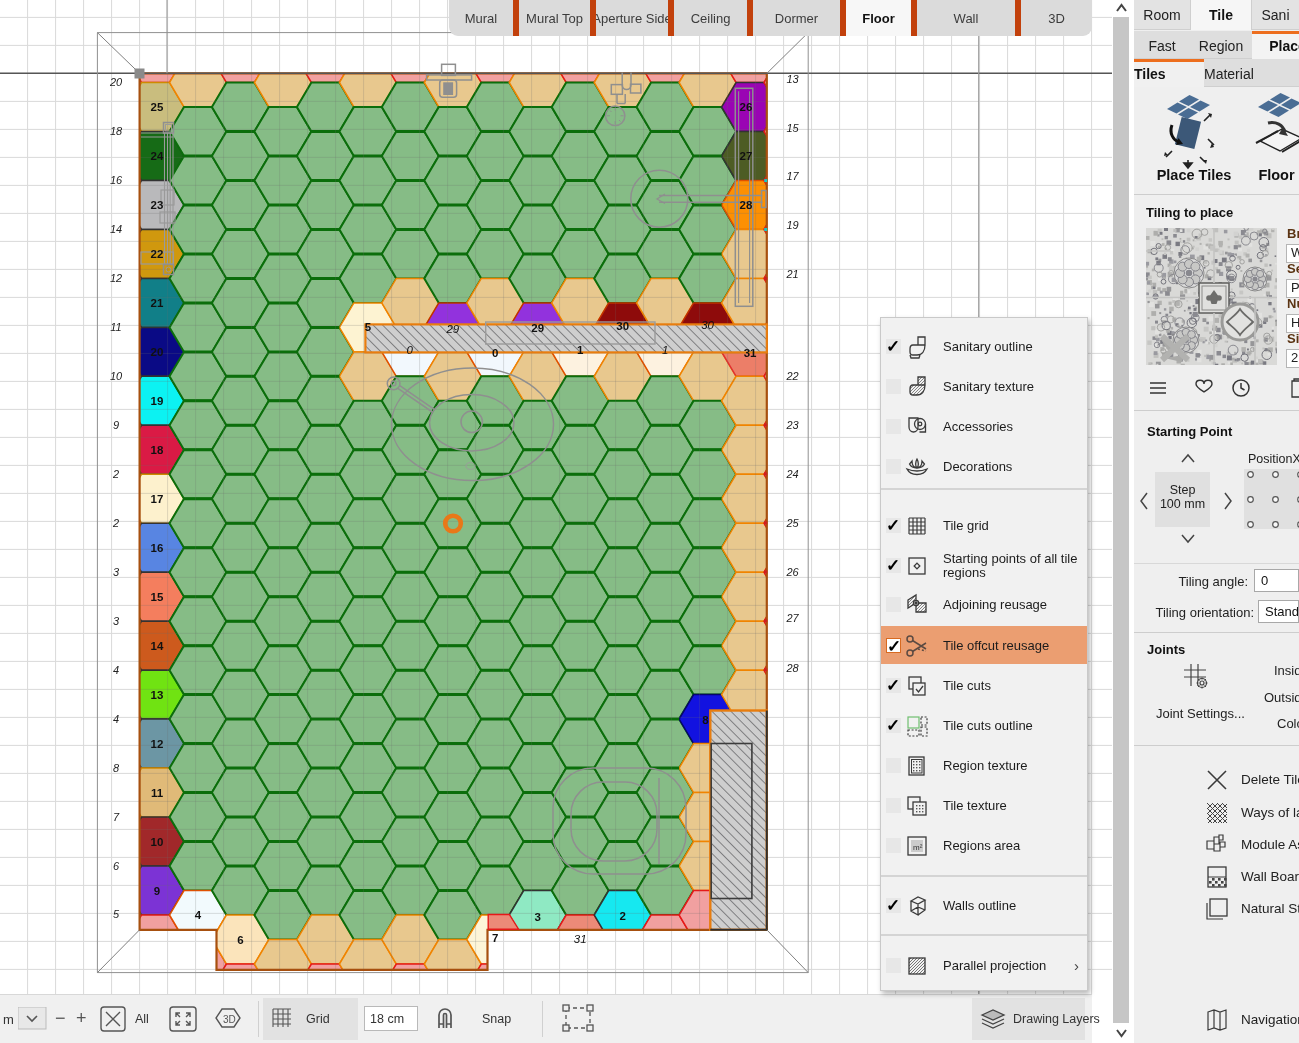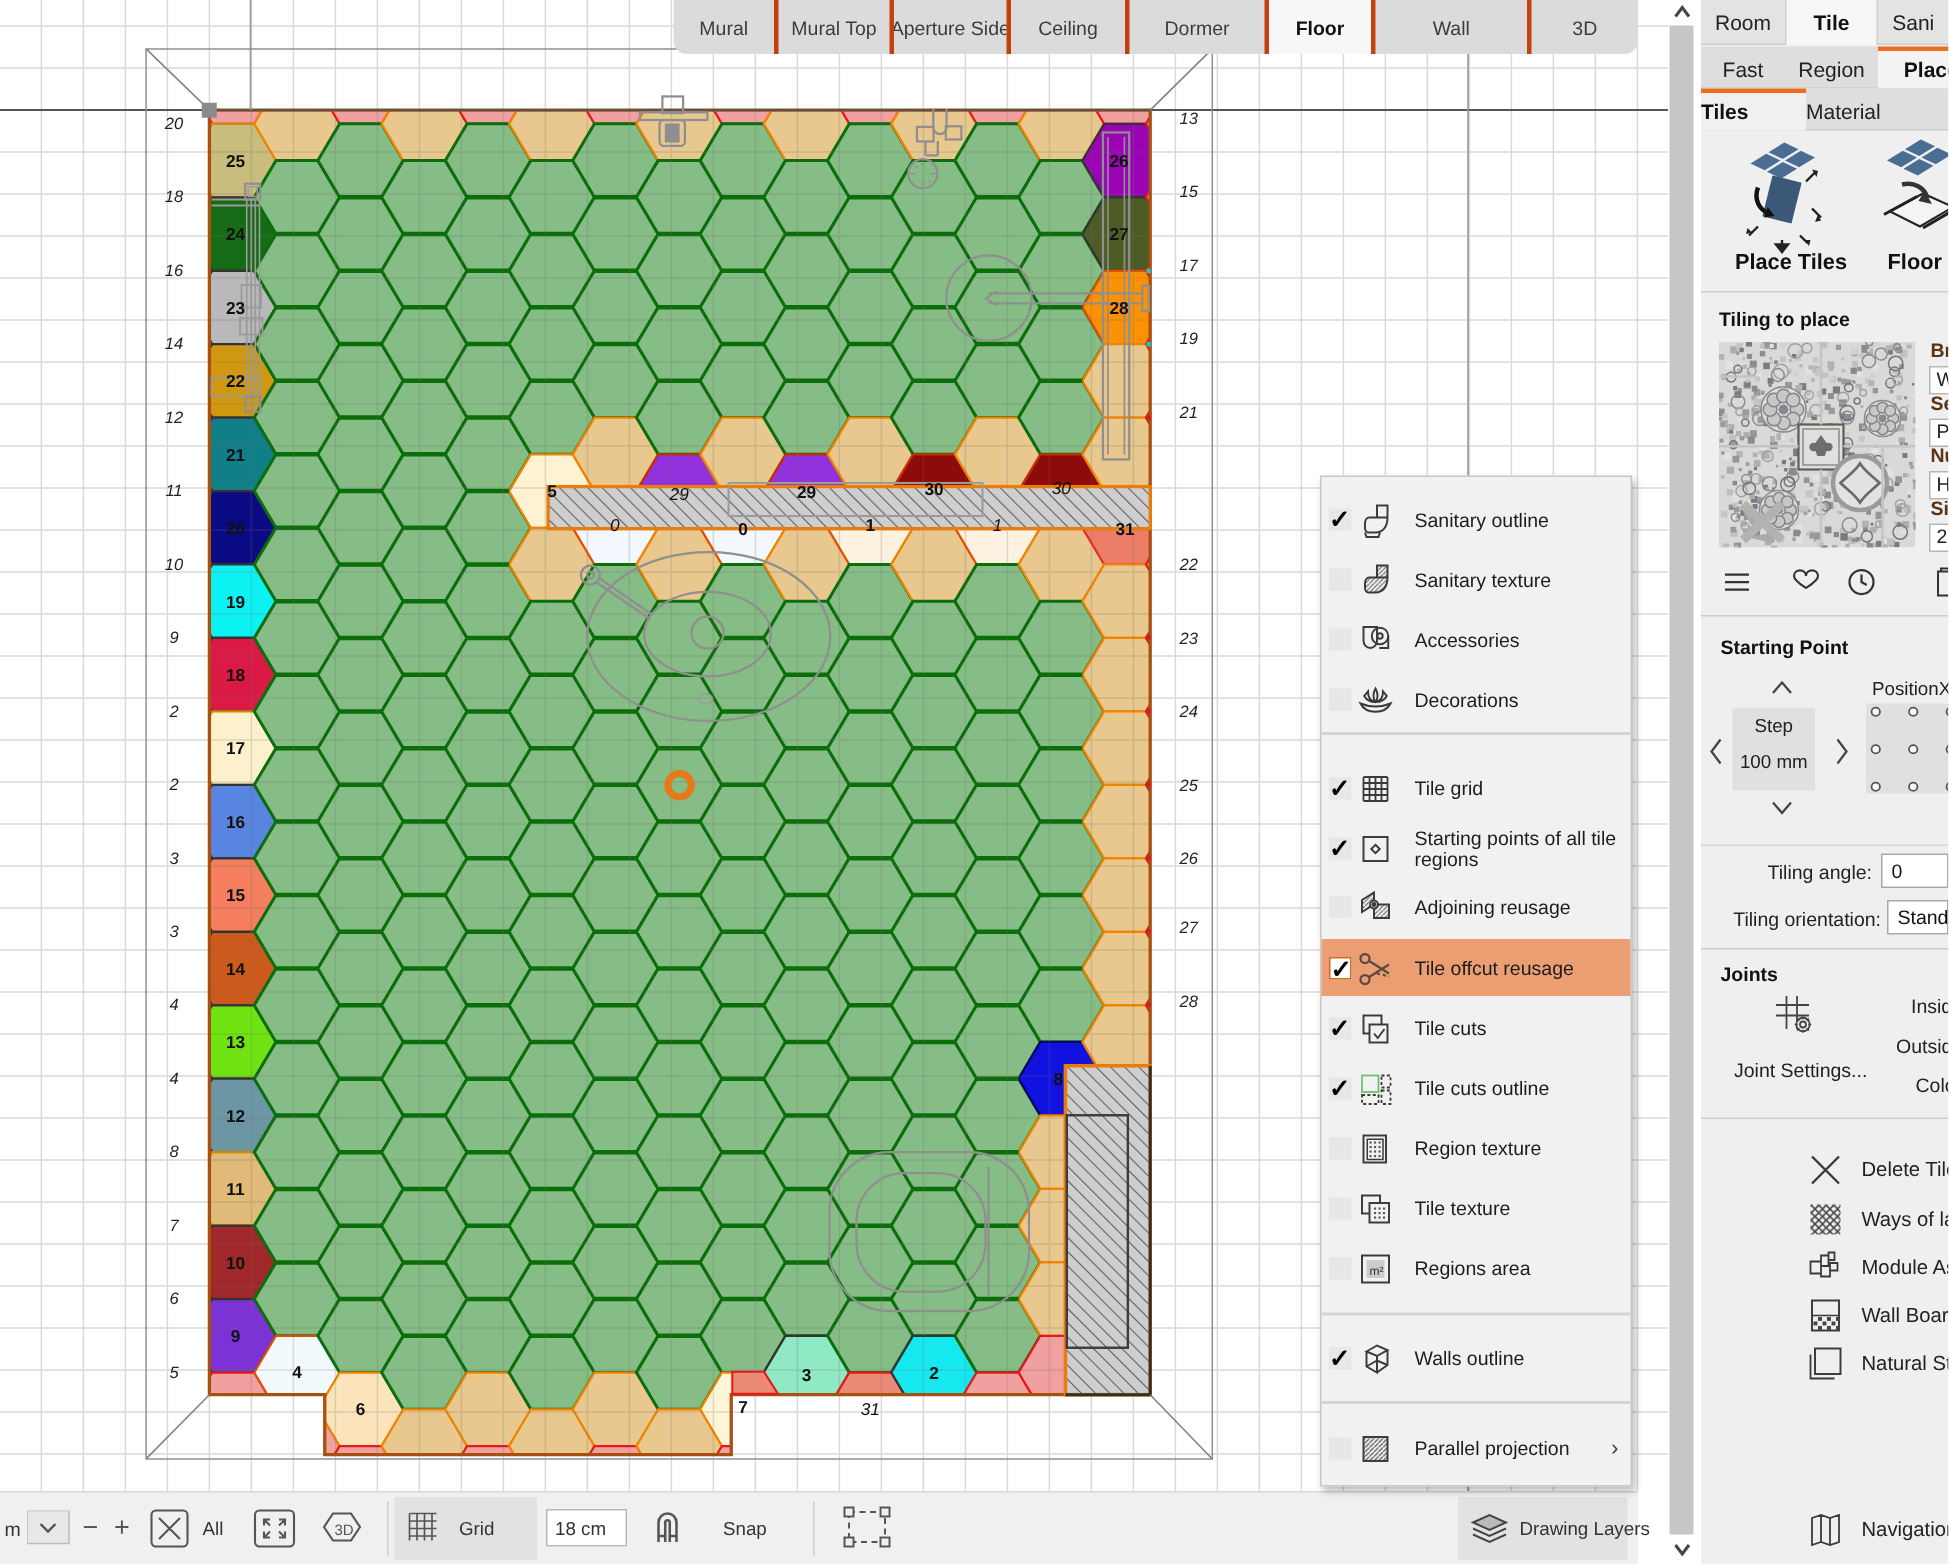--- a/index.html
+++ b/index.html
@@ -1,18 +1,18 @@
 <!DOCTYPE html>
 <html><head><meta charset="utf-8"><style>
 *{margin:0;padding:0;box-sizing:border-box}
 html,body{width:1299px;height:1043px;overflow:hidden;font-family:"Liberation Sans",sans-serif;background:#fff}
 #page{position:relative;width:1299px;height:1043px}
 .abs{position:absolute}
 .tabbar{left:449px;top:0;width:643px;height:36px;background:#dbdbdb;border-radius:0 0 9px 9px;display:flex;z-index:5}
-.tabbar .tab{display:flex;align-items:center;justify-content:center;font-size:13px;color:#3c3c3c;border-right:3px solid #c2410c;height:36px;white-space:nowrap;overflow:hidden}
+.tabbar .tab{display:flex;align-items:center;justify-content:center;font-size:13px;color:#3c3c3c;border-right:6px solid #c2410c;height:36px;white-space:nowrap;overflow:hidden}
 .tabbar .tab:last-child{border-right:none}
 .tabbar .tab.on{background:#f7f7f7;font-weight:bold;color:#111}
 .panel{left:880px;top:317px;width:208px;height:674px;background:#f1f1f1;border:1px solid #c9c9c9;box-shadow:2px 3px 5px rgba(0,0,0,.28);z-index:6}
 .prow{position:absolute;left:0;width:100%;height:39px}
 .prow .cb{position:absolute;left:5px;top:12px;width:15px;height:15px;background:#e7e7e7}
 .prow .ic{position:absolute;left:23px;top:7px;width:26px;height:26px}
 .prow .lb{position:absolute;left:62px;top:0;height:39px;display:flex;align-items:center;font-size:13px;color:#1c1c1c;line-height:14px}
 .psep{position:absolute;left:0;width:100%;height:2px;background:#d4d4d4}
 .chk{position:absolute;left:0px;top:-3px;font-size:17px;font-weight:bold;color:#000}
 .sidebar{left:1134px;top:0;width:165px;height:1043px;background:#efefef;overflow:hidden;z-index:4}
@@ -1417,21 +1417,21 @@
       </svg>
       <svg class="abs" style="left:40px;top:533px" width="28" height="12" fill="none" stroke="#444" stroke-width="1.5">
         <path d="M8 2l6 7 6-7"></path>
       </svg>
       <svg class="abs" style="left:4px;top:490px" width="12" height="22" fill="none" stroke="#444" stroke-width="1.5">
         <path d="M9 3l-6 8 6 8"></path>
       </svg>
       <svg class="abs" style="left:88px;top:490px" width="12" height="22" fill="none" stroke="#444" stroke-width="1.5">
         <path d="M3 3l6 8-6 8"></path>
       </svg>
-      <div class="abs" style="left:21px;top:472px;width:55px;height:55px;background:#e0e0e0;text-align:center;font-size:12.5px;color:#222;line-height:24px">Step<br>100 mm</div>
+      <div class="abs" style="left:21px;top:472px;width:55px;height:55px;background:#e0e0e0;text-align:center;font-size:12.5px;color:#222;padding-top:11px;line-height:14px">Step<br>100 mm</div>
       <div class="abs" style="left:114px;top:452px;font-size:12.5px;color:#222;white-space:nowrap">PositionX</div>
       <div class="abs" style="left:110px;top:469px;width:55px;height:60px;background:#e0e0e0"><svg width="55" height="60">
           <circle cx="6.5" cy="5.5" r="2.8" fill="#fafafa" stroke="#555" stroke-width="1.2"></circle>
           <circle cx="31.5" cy="5.5" r="2.8" fill="#fafafa" stroke="#555" stroke-width="1.2"></circle>
           <circle cx="56.5" cy="5.5" r="2.8" fill="#fafafa" stroke="#555" stroke-width="1.2"></circle>
           <circle cx="6.5" cy="30.5" r="2.8" fill="#fafafa" stroke="#555" stroke-width="1.2"></circle>
           <circle cx="31.5" cy="30.5" r="2.8" fill="#fafafa" stroke="#555" stroke-width="1.2"></circle>
           <circle cx="56.5" cy="30.5" r="2.8" fill="#fafafa" stroke="#555" stroke-width="1.2"></circle>
           <circle cx="6.5" cy="55.5" r="2.8" fill="#fafafa" stroke="#555" stroke-width="1.2"></circle>
           <circle cx="31.5" cy="55.5" r="2.8" fill="#fafafa" stroke="#555" stroke-width="1.2"></circle>

